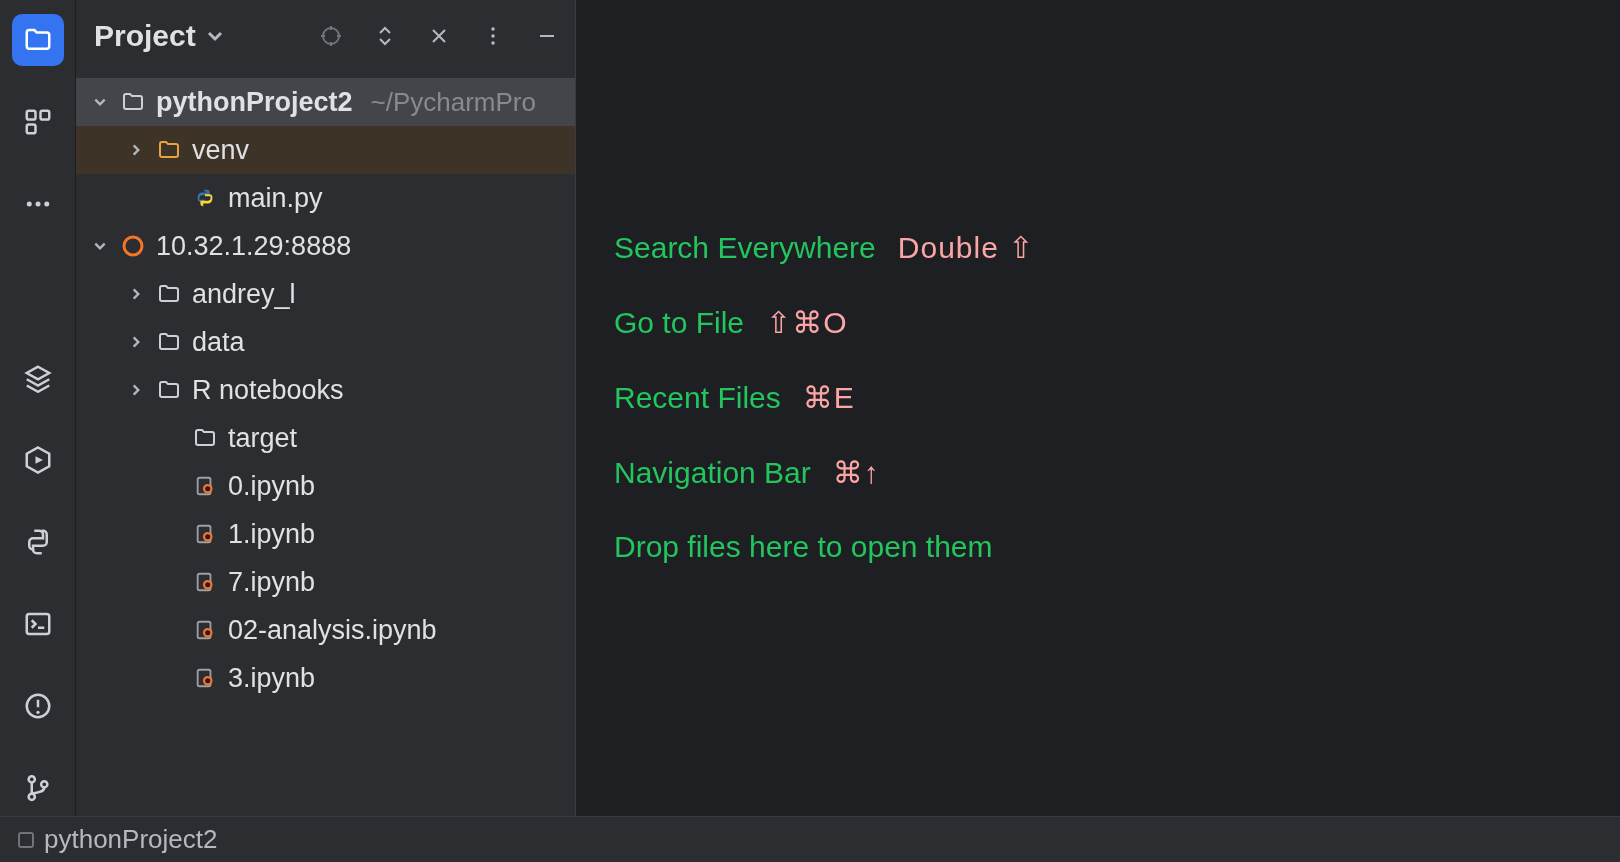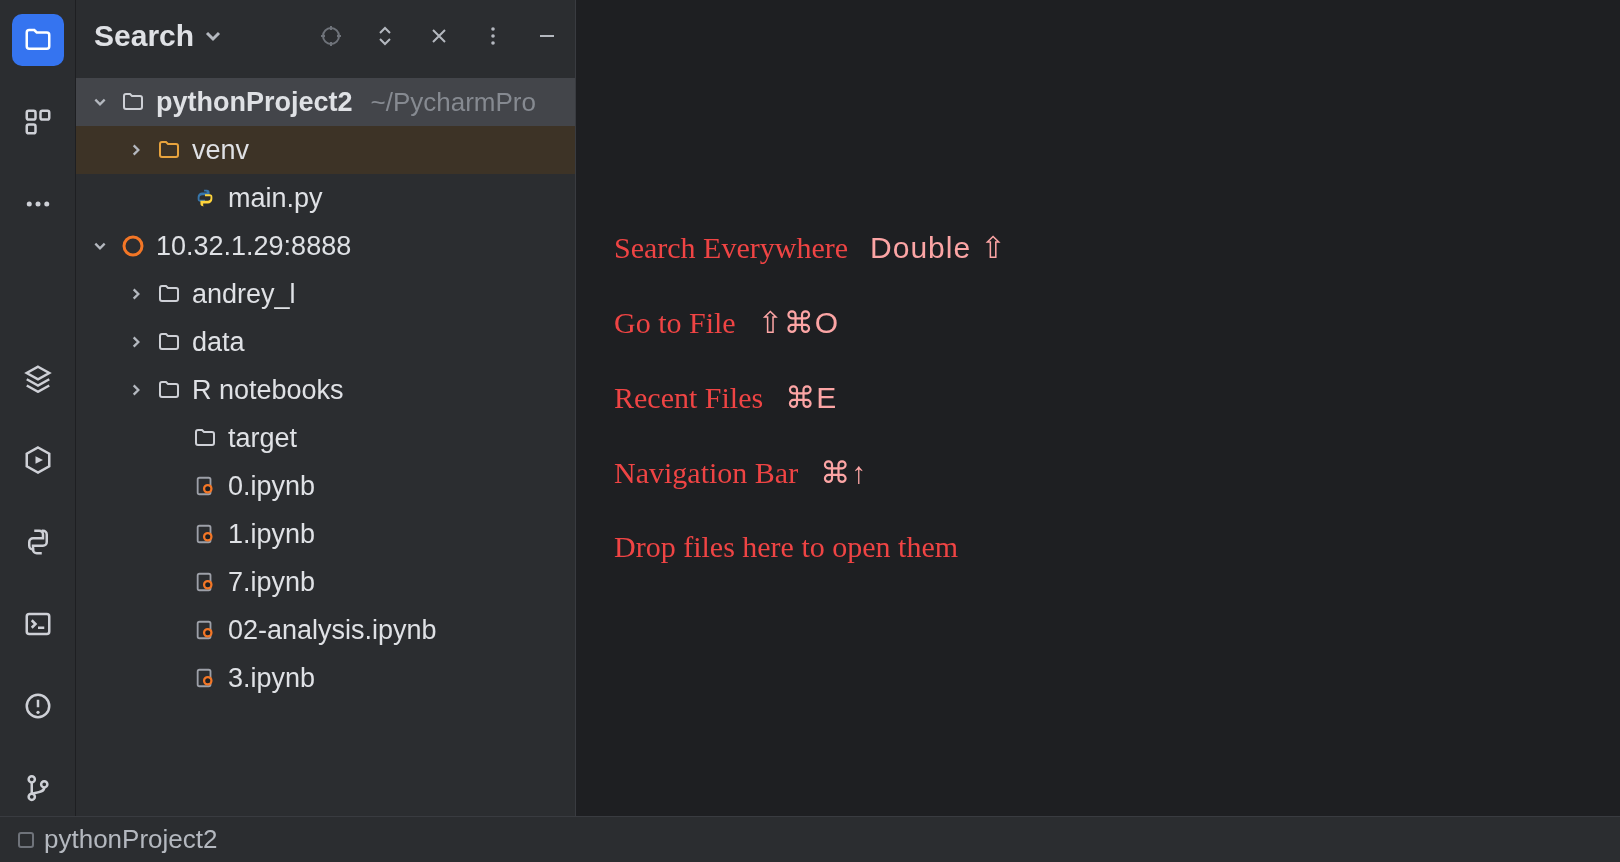--- a/index.html
+++ b/index.html
@@ -121,21 +121,21 @@
     display: flex;
     flex-direction: column;
     gap: 40px;
   }
   .hint-row {
     display: flex;
     align-items: baseline;
     gap: 22px;
     font-size: 30px;
   }
-  .hint-label { color: #ef4444; font-family: Liberation Serif, serif; }
+  .hint-label { color: #22c55e; }
   .hint-short { color: #fca5a5; font-size: 30px; letter-spacing: 1px; }
 
   
   .status-bar {
     height: 46px;
     background: #2b2d30;
     border-top: 1px solid #393b40;
     display:flex;
     align-items:center;
     padding: 0 18px;
@@ -220,21 +220,21 @@
             <path d="M7 7.5v9" stroke="currentColor" stroke-width="2"></path>
             <path d="M17 11.5c0 4-6 4-10 5" fill="none" stroke="currentColor" stroke-width="2"></path>
           </svg>
       </div>
     </div>
   </div>
 
   <div class="project-panel">
     <div class="panel-header">
       <div class="panel-title">
-        <span>Search</span>
+        <span>Project</span>
         <svg viewBox="0 0 12 12">
             <path d="M2 4l4 4 4-4" fill="none" stroke="#b4b8bf" stroke-width="2"></path>
           </svg>
       </div>
       <div class="panel-header-actions">
         <div class="icn">
           <svg viewBox="0 0 24 24">
               <circle cx="12" cy="12" r="8" fill="none" stroke="#6f737a" stroke-width="2"></circle>
               <path d="M12 2v4M12 18v4M2 12h4M18 12h4" stroke="#6f737a" stroke-width="2"></path>
             </svg>

